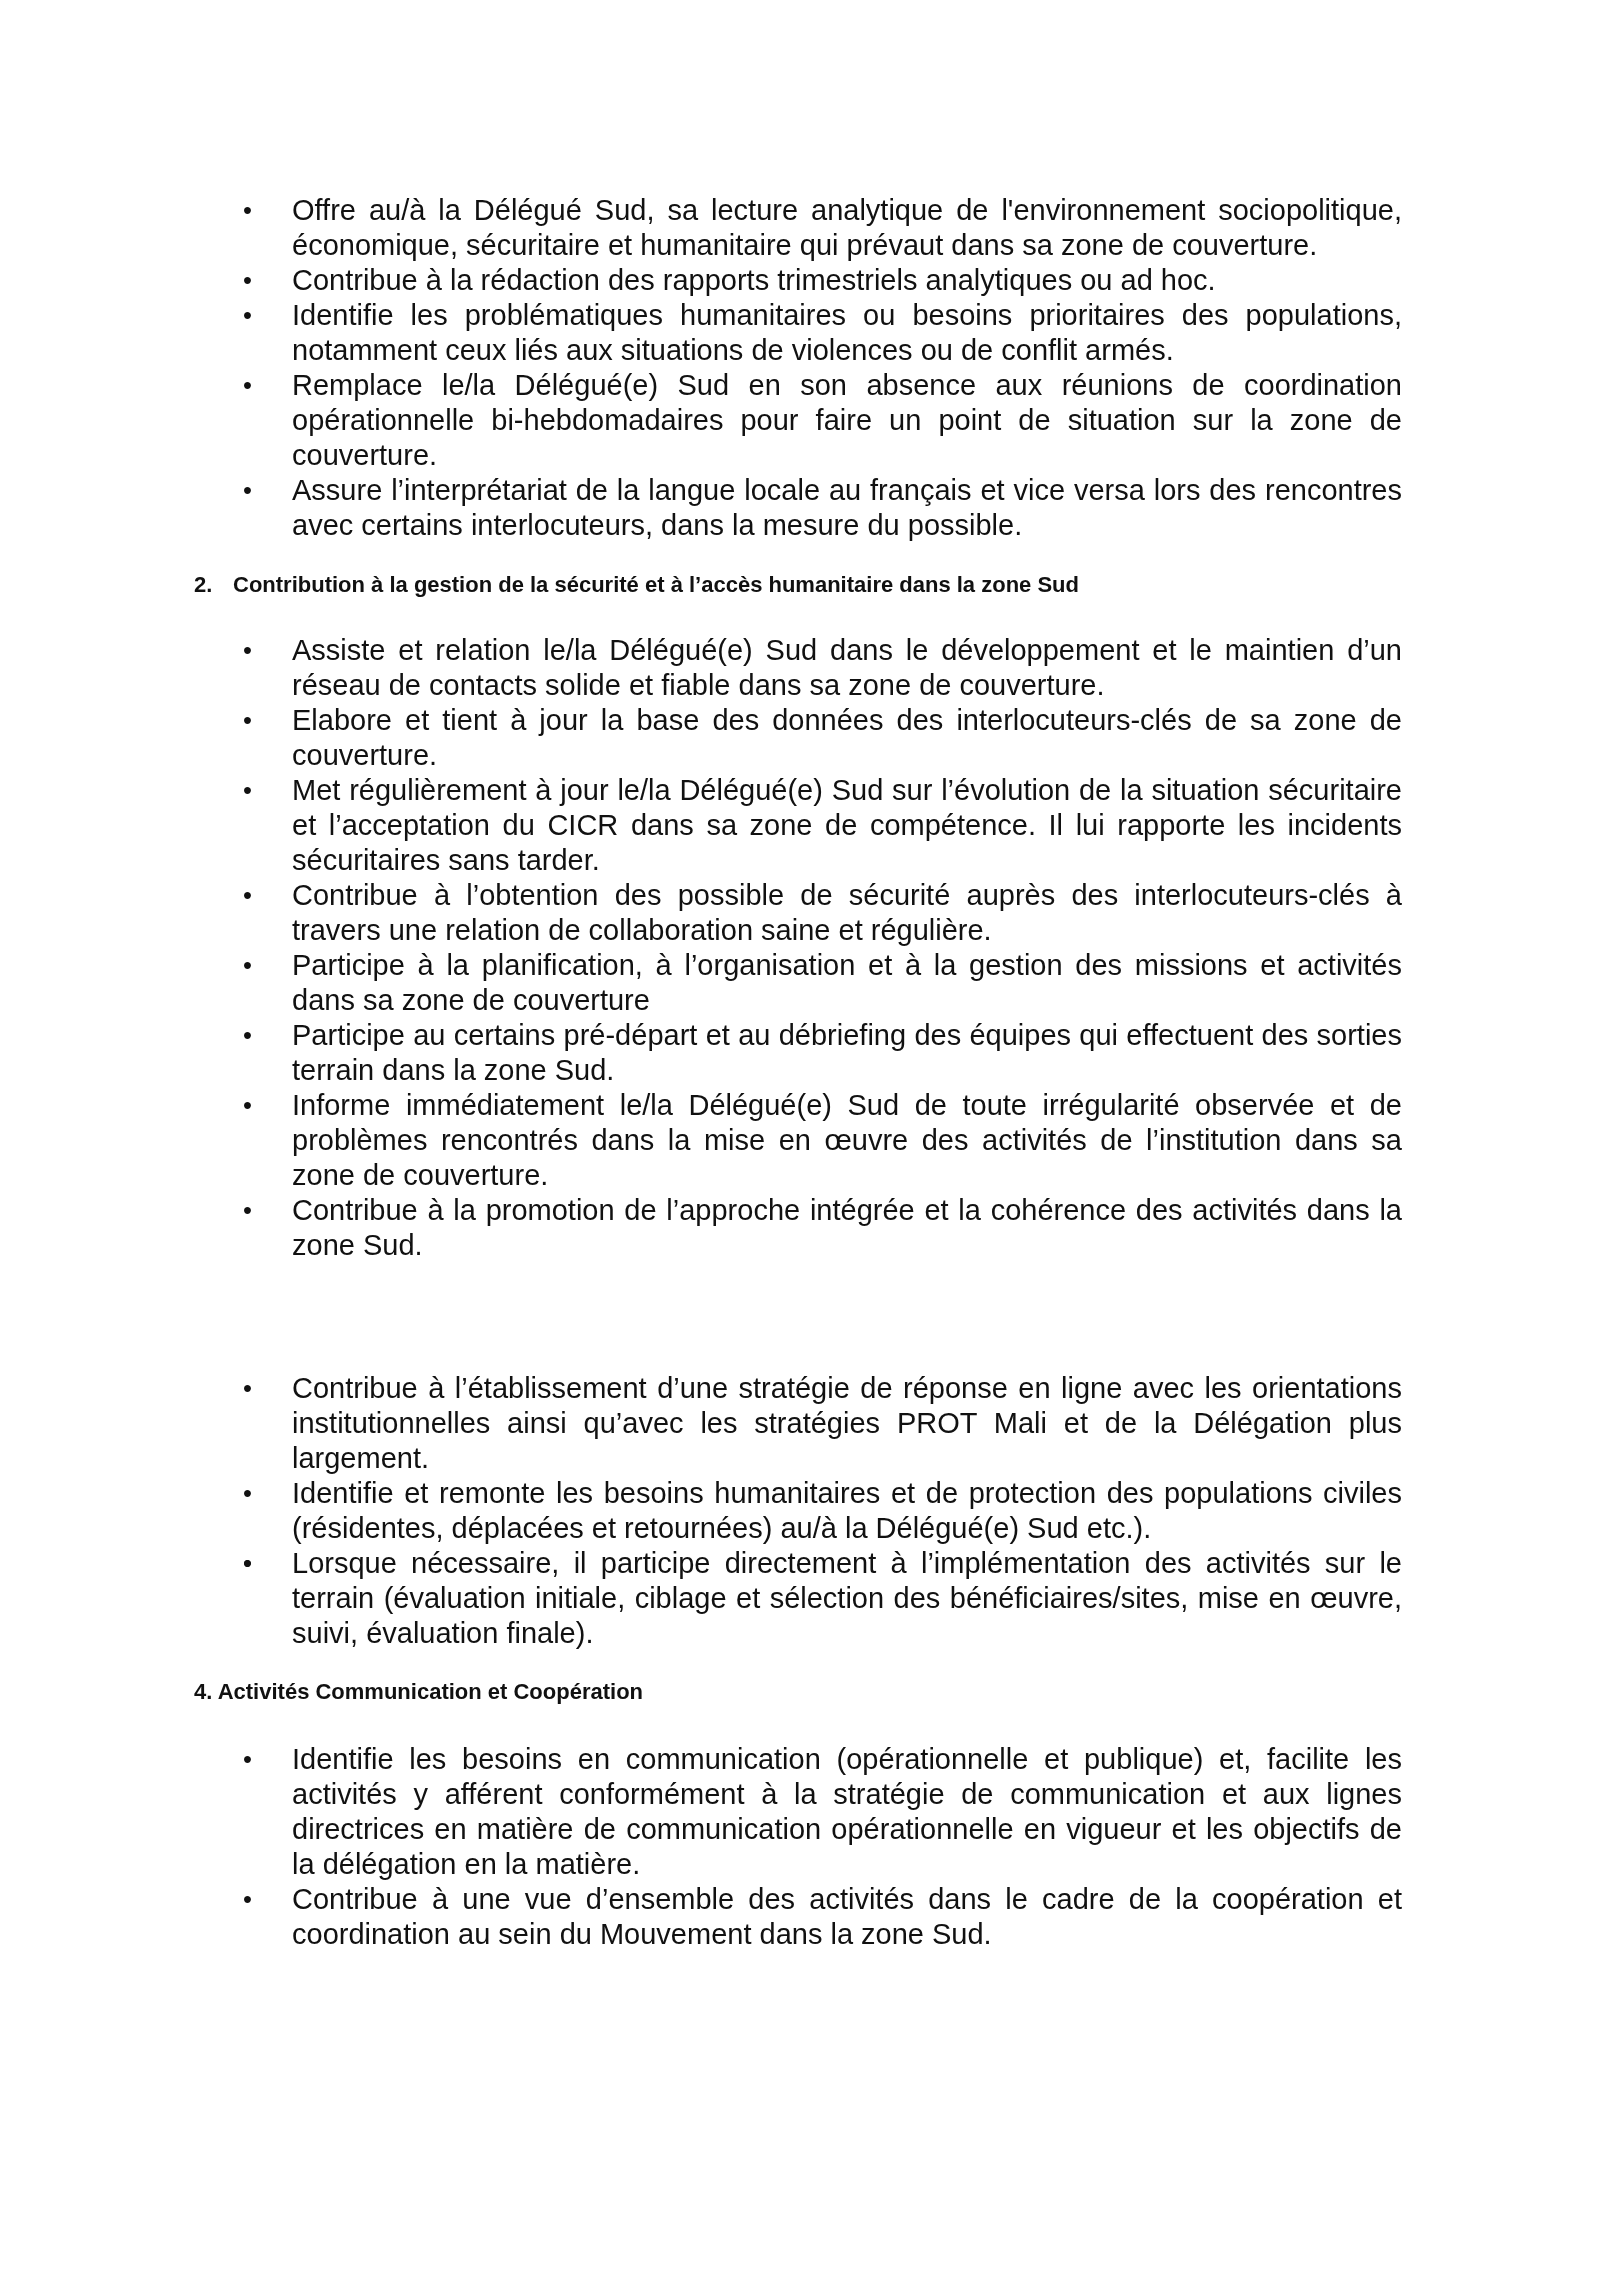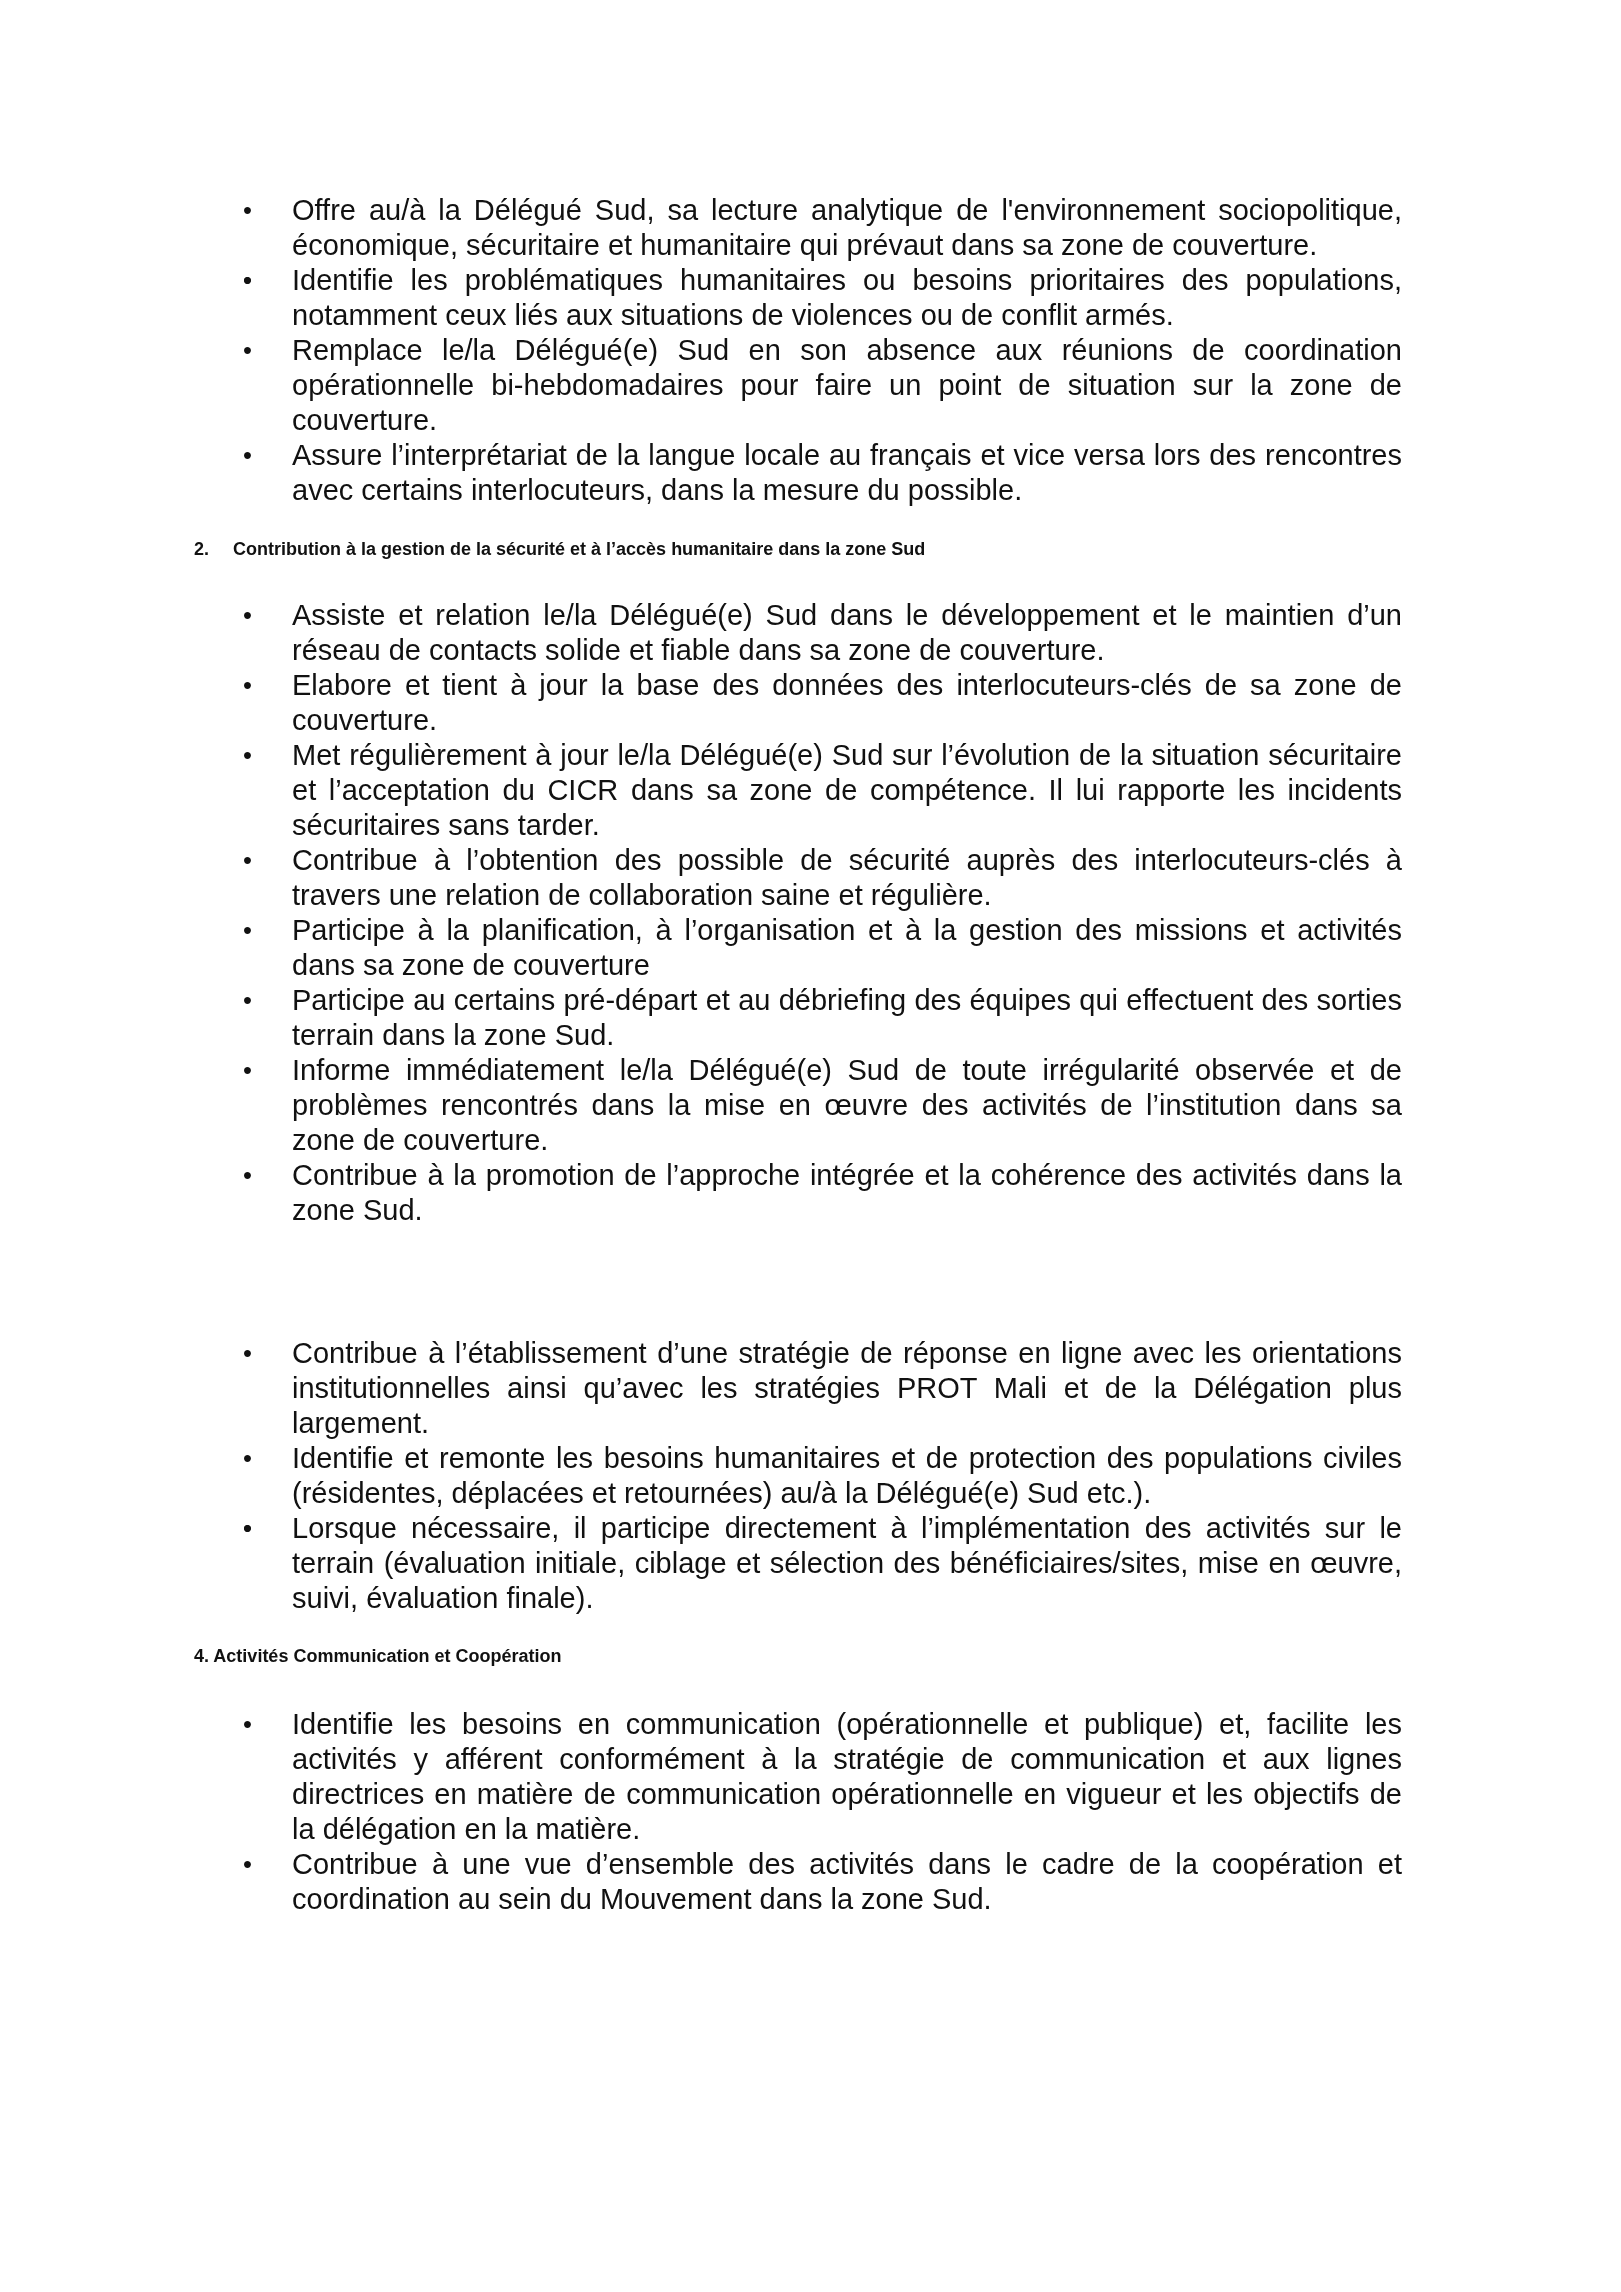--- a/index.html
+++ b/index.html
@@ -4,39 +4,39 @@
 <style>
   html, body { margin: 0; padding: 0; background: #ffffff; }
   body { width: 1621px; height: 2293px; position: relative; overflow: hidden;
          font-family: "Liberation Sans", sans-serif; color: #111111; }
   .page { position: absolute; left: 0; top: 0; width: 1621px; height: 2293px; }
   .content { position: absolute; left: 194px; top: 193px; width: 1208px; }
   ul.blist { list-style: none; margin: 0; padding: 0 0 0 98px; }
   ul.blist li { position: relative; font-size: 29px; line-height: 35px;
                 text-align: justify; margin: 0; }
   ul.blist li .bullet { position: absolute; left: -49px; top: 0; font-size: 25.5px; line-height: 35px; }
-  .heading { font-weight: bold; font-size: 18px; line-height: 31px; margin: 0; }
+  .heading { font-weight: bold; font-size: 22px; line-height: 31px; margin: 0; }
   .sec1-gap { height: 25.5px; }
   .sec2-after { height: 33px; }
   .sec2-end-gap { height: 73px; }
   .sec3-after { height: 35px; }
   .sec3-end-gap { height: 25.5px; }
   .sec4-after { height: 35px; }
   .heading .num { display: inline-block; }
   .heading.h2 .num { width: 39px; }
 </style>
 </head>
 <body>
 
 <div class="page">
   <div class="content">
 
     <ul class="blist">
       <li><span class="bullet">•</span><span>Offre au/à la Délégué Sud, sa lecture analytique de l'environnement sociopolitique, économique, sécuritaire et humanitaire qui prévaut dans sa zone de couverture.</span></li>
-      <li><span class="bullet">•</span></li>
+      <li><span class="bullet">•</span><span>Contribue à la rédaction des rapports trimestriels analytiques ou ad hoc.</span></li>
       <li><span class="bullet">•</span><span>Identifie les problématiques humanitaires ou besoins prioritaires des populations, notamment ceux liés aux situations de violences ou de conflit armés.</span></li>
       <li><span class="bullet">•</span><span>Remplace le/la Délégué(e) Sud en son absence aux réunions de coordination opérationnelle bi-hebdomadaires pour faire un point de situation sur la zone de couverture.</span></li>
       <li><span class="bullet">•</span><span>Assure l’interprétariat de la langue locale au français et vice versa lors des rencontres avec certains interlocuteurs, dans la mesure du possible.</span></li>
     </ul>
 
     <div class="sec1-gap"></div>
 
     <p class="heading h2"><span class="num">2.</span><span>Contribution à la gestion de la sécurité et à l’accès humanitaire dans la zone Sud</span></p>
     <div class="sec2-after"></div>
     <ul class="blist">

